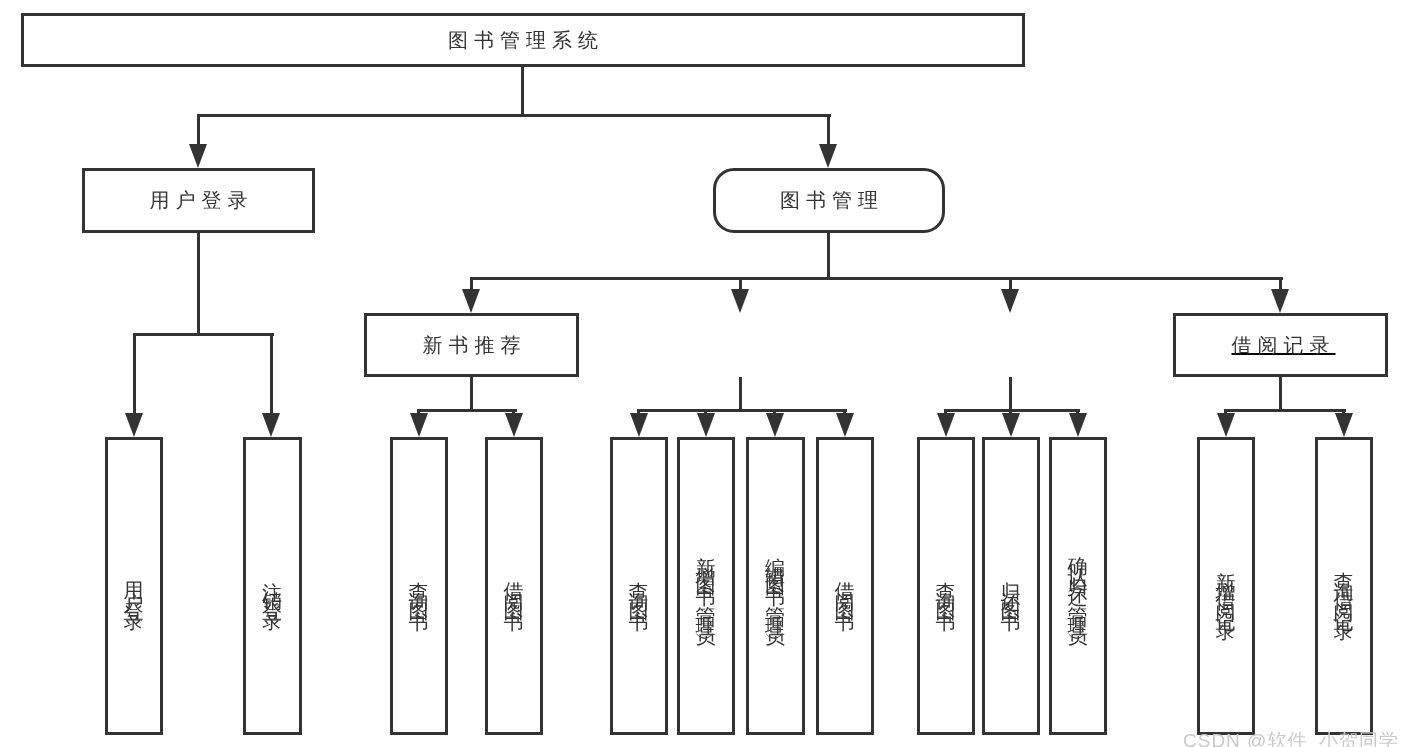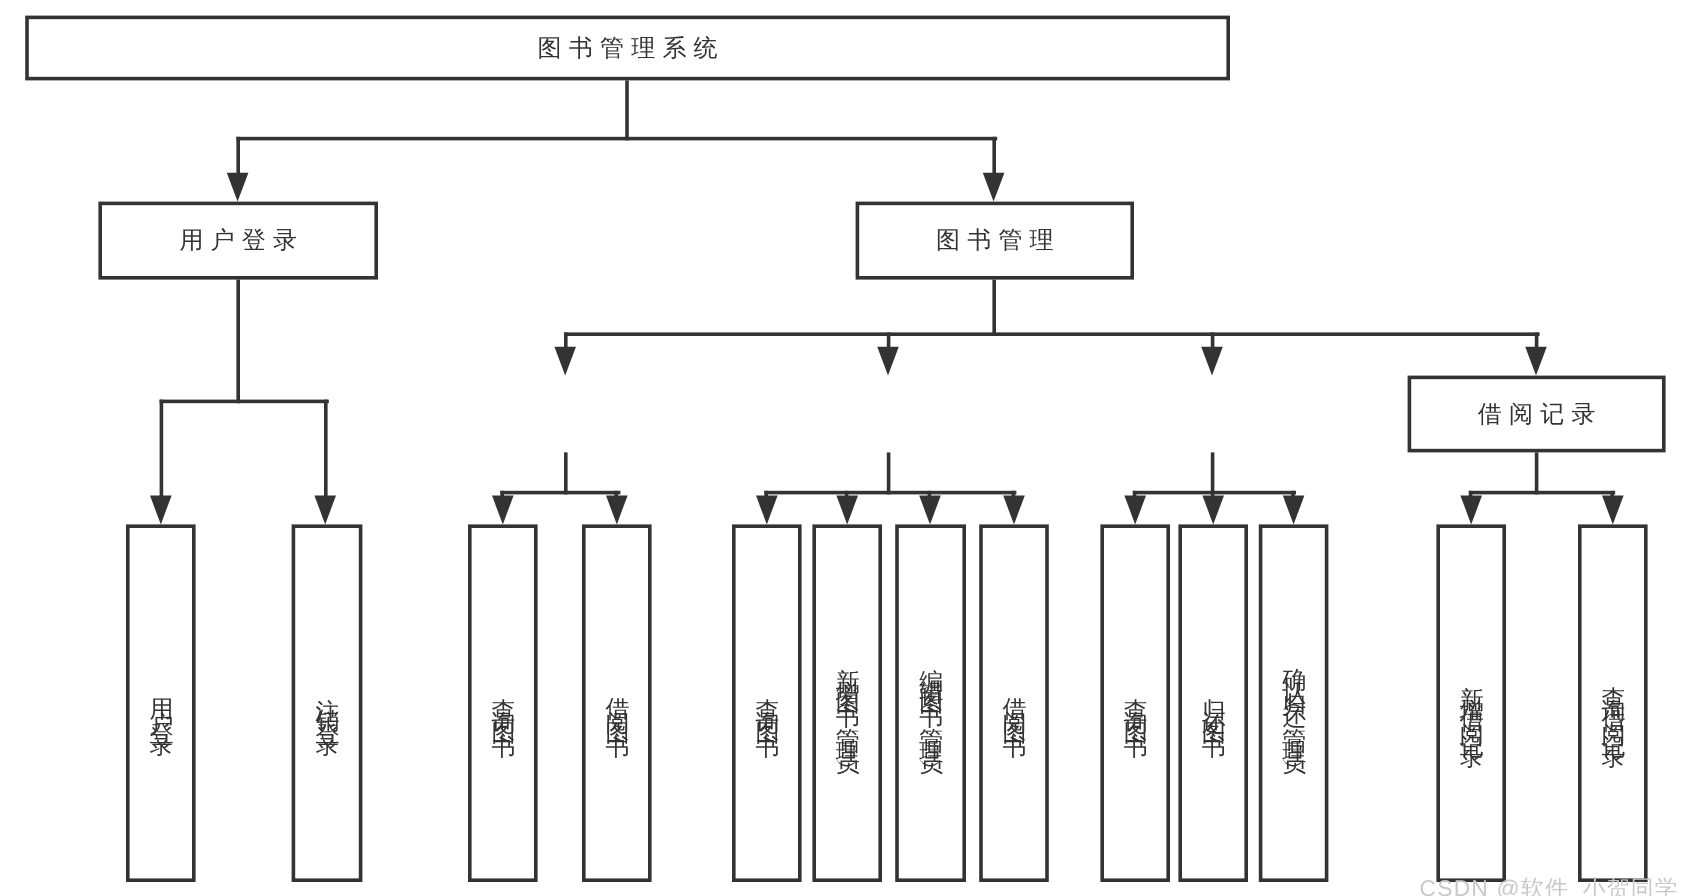--- a/index.html
+++ b/index.html
@@ -83,21 +83,21 @@
   <div class="v" style="left:521px;top:67px;height:50px;"></div>
   <div class="h" style="left:197px;top:114px;width:634px;"></div>
   <div class="v" style="left:197px;top:114px;height:33px;"></div>
   <div class="ar" style="left:189px;top:144px;"></div>
   <div class="v" style="left:827px;top:114px;height:33px;"></div>
   <div class="ar" style="left:819px;top:144px;"></div>
 
   <div class="hbox" style="left:82px;top:168px;width:233px;height:65px;">
     <span>用户登录</span>
   </div>
-  <div class="hbox" style="left:713px;top:168px;width:232px;height:65px;">
+  <div class="hbox" style="left:713px;top:168px;width:232px;height:65px;border-radius:21px;">
     <span>图书管理</span>
   </div>
 
   <div class="v" style="left:197px;top:233px;height:103px;"></div>
   <div class="h" style="left:133px;top:333px;width:141px;"></div>
   <div class="v" style="left:133px;top:333px;height:83px;"></div>
   <div class="ar" style="left:125px;top:413px;"></div>
   <div class="v" style="left:270px;top:333px;height:83px;"></div>
   <div class="ar" style="left:262px;top:413px;"></div>
 
@@ -105,21 +105,24 @@
   <div class="h" style="left:470px;top:277px;width:813px;"></div>
   <div class="v" style="left:470px;top:277px;height:15px;"></div>
   <div class="ar" style="left:462px;top:289px;"></div>
   <div class="v" style="left:739px;top:277px;height:15px;"></div>
   <div class="ar" style="left:731px;top:289px;"></div>
   <div class="v" style="left:1009px;top:277px;height:15px;"></div>
   <div class="ar" style="left:1001px;top:289px;"></div>
   <div class="v" style="left:1279px;top:277px;height:15px;"></div>
   <div class="ar" style="left:1271px;top:289px;"></div>
 
-  <div class="hbox" style="left:1173px;top:313px;width:215px;height:64px;">
+  <div class="hbox" style="left:364px;top:313px;width:215px;height:64px;">
+    <span>新书推荐</span>
+  </div>
+  <div class="hbox" style="left:1173px;top:313px;width:215px;height:64px;text-decoration:underline;">
     <span>借阅记录</span>
   </div>
 
   <div class="v" style="left:470px;top:377px;height:35px;"></div>
   <div class="h" style="left:417px;top:409px;width:100px;"></div>
   <div class="v" style="left:417px;top:409px;height:8px;"></div>
   <div class="ar" style="left:410px;top:413px;"></div>
   <div class="v" style="left:512px;top:409px;height:8px;"></div>
   <div class="ar" style="left:505px;top:413px;"></div>
 

